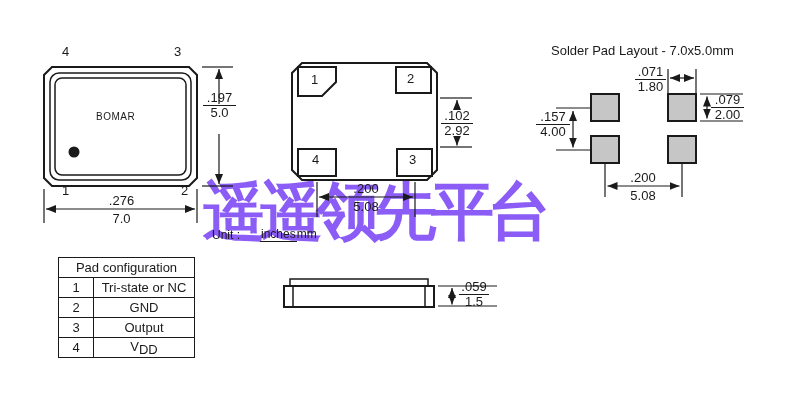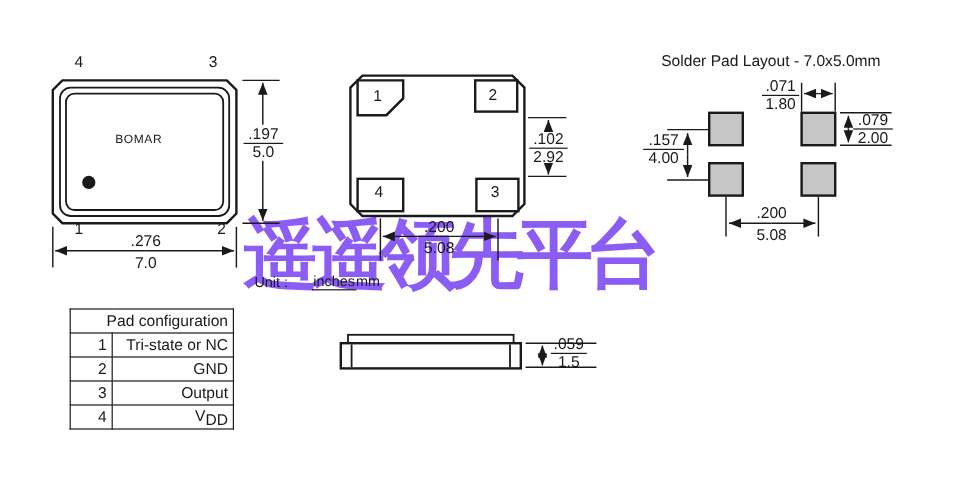--- a/index.html
+++ b/index.html
@@ -15,21 +15,21 @@
   .frac{position:absolute;text-align:center;font-size:13px;line-height:14px;z-index:2;}
   .frac span{display:block;}
   .frac-bar span:first-child{border-bottom:1.4px solid #1a1a1a;padding:0 1px;}
   .frac-gap span:first-child{margin-bottom:4px;}
   .unit{position:absolute;left:212px;top:228px;z-index:2;font-size:12px;display:flex;
         align-items:center;gap:20px;}
   .ufrac{display:inline-flex;flex-direction:row;text-align:center;line-height:13px;}
   .ufrac span:first-child{border-bottom:1.3px solid #1a1a1a;padding:0 1px;}
   .padtable{position:absolute;left:58px;top:257px;z-index:2;border-collapse:collapse;
             font-size:13px;background:#fff;}
-  .padtable th,.padtable td{border:1.6px solid #1a1a1a;padding:0 4px;text-align:right;
+  .padtable th,.padtable td{border:1.6px solid #1a1a1a;padding:0 4px;text-align:center;
             font-weight:normal;height:19px;}
   .padtable td.num{width:26px;}
   .padtable td.fn{width:92px;}
   .sub{font-size:13px;vertical-align:-3px;}
 </style>
 </head>
 <body>
 
 <div class="canvas">
 
@@ -123,21 +123,21 @@
   <div class="pin" style="left:62px;top:45px">4</div>
   <div class="pin" style="left:174px;top:45px">3</div>
   <div class="pin" style="left:62px;top:184px">1</div>
   <div class="pin" style="left:181px;top:184px">2</div>
   <div class="brand">BOMAR</div>
 
   <div class="frac frac-gap" style="left:104px;top:194px;width:35px">
     <span>.276</span>
     <span>7.0</span>
   </div>
-  <div class="frac frac-bar" style="left:203px;top:105px;width:33px">
+  <div class="frac frac-bar" style="left:203px;top:91px;width:33px">
     <span>.197</span>
     <span>5.0</span>
   </div>
 
   <div class="pin" style="left:311px;top:73px">1</div>
   <div class="pin" style="left:407px;top:72px">2</div>
   <div class="pin" style="left:312px;top:153px">4</div>
   <div class="pin" style="left:409px;top:153px">3</div>
 
   <div class="frac frac-bar" style="left:441px;top:109px;width:32px">

